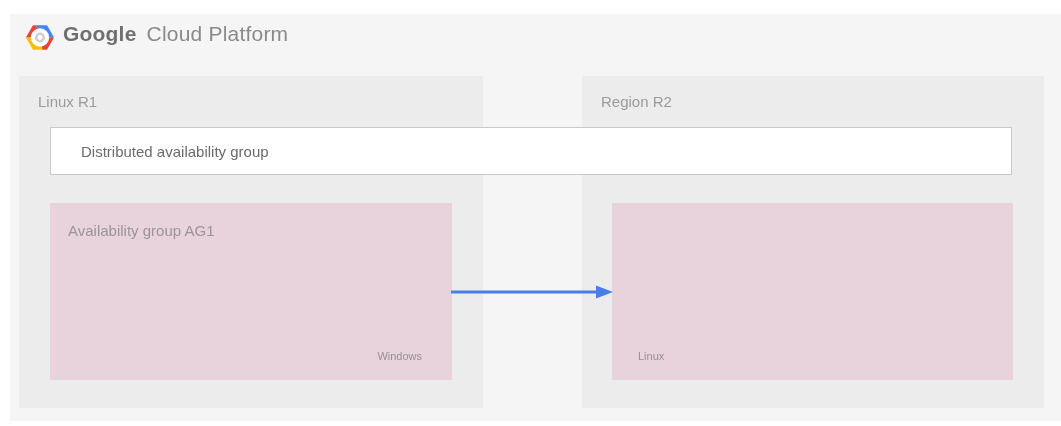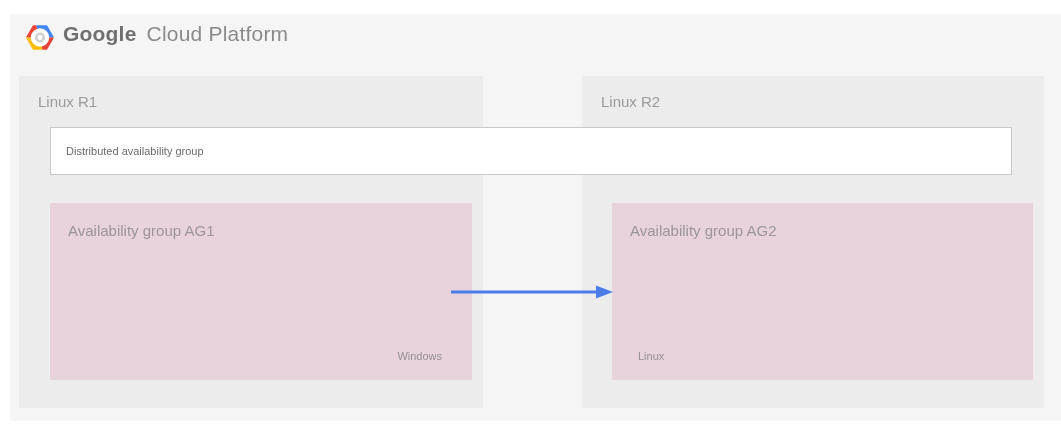--- a/index.html
+++ b/index.html
@@ -65,32 +65,31 @@
     position: absolute;
     left: 40px;
     top: 113px;
     width: 962px;
     height: 48px;
     box-sizing: border-box;
     background: #ffffff;
     border: 1px solid #c9c9c9;
     display: flex;
     align-items: center;
-    padding-left: 15px;
-    font-size: 11px;
+    padding-left: 30px;
+    font-size: 15px;
     color: #6b6b6b;
     z-index: 2;
   }
   .ag-box {
     position: absolute;
     top: 189px;
     height: 177px;
     background: #e8d3dd;
     z-index: 1;
-    padding-left: 20px;
   }
   #ag1 { left: 40px;  width: 402px; }
   #ag2 { left: 602px; width: 401px; }
   .ag-label {
     position: absolute;
     left: 18px;
     top: 19px;
     font-size: 15px;
     color: #9a949d;
   }
@@ -129,34 +128,33 @@
       <span class="brand-google">Google</span>
       <span class="brand-suffix">Cloud Platform</span>
     </div>
   </div>
 
   <div class="region" id="region-r1">
     <div class="region-label">Linux R1</div>
   </div>
 
   <div class="region" id="region-r2">
-    <div class="region-label">Linux R2</div>
+    <div class="region-label">Region R2</div>
   </div>
 
   <div class="dist-box">
     <span>Distributed availability group</span>
   </div>
 
   <div class="ag-box" id="ag1">
     <div class="ag-label">Availability group AG1</div>
     <div class="os-label">Windows</div>
   </div>
 
   <div class="ag-box" id="ag2">
-    <div class="ag-label">Availability group AG2</div>
     <div class="os-label">Linux</div>
   </div>
 
   <svg class="arrow" width="162" height="20">
     <line x1="0" y1="10" x2="147" y2="10" stroke-width="3" stroke="#4a7de9"></line>
     <polygon points="145,3.5 162,10 145,16.5" fill="#4a7de9"></polygon>
   </svg>
 
 </div>
 

